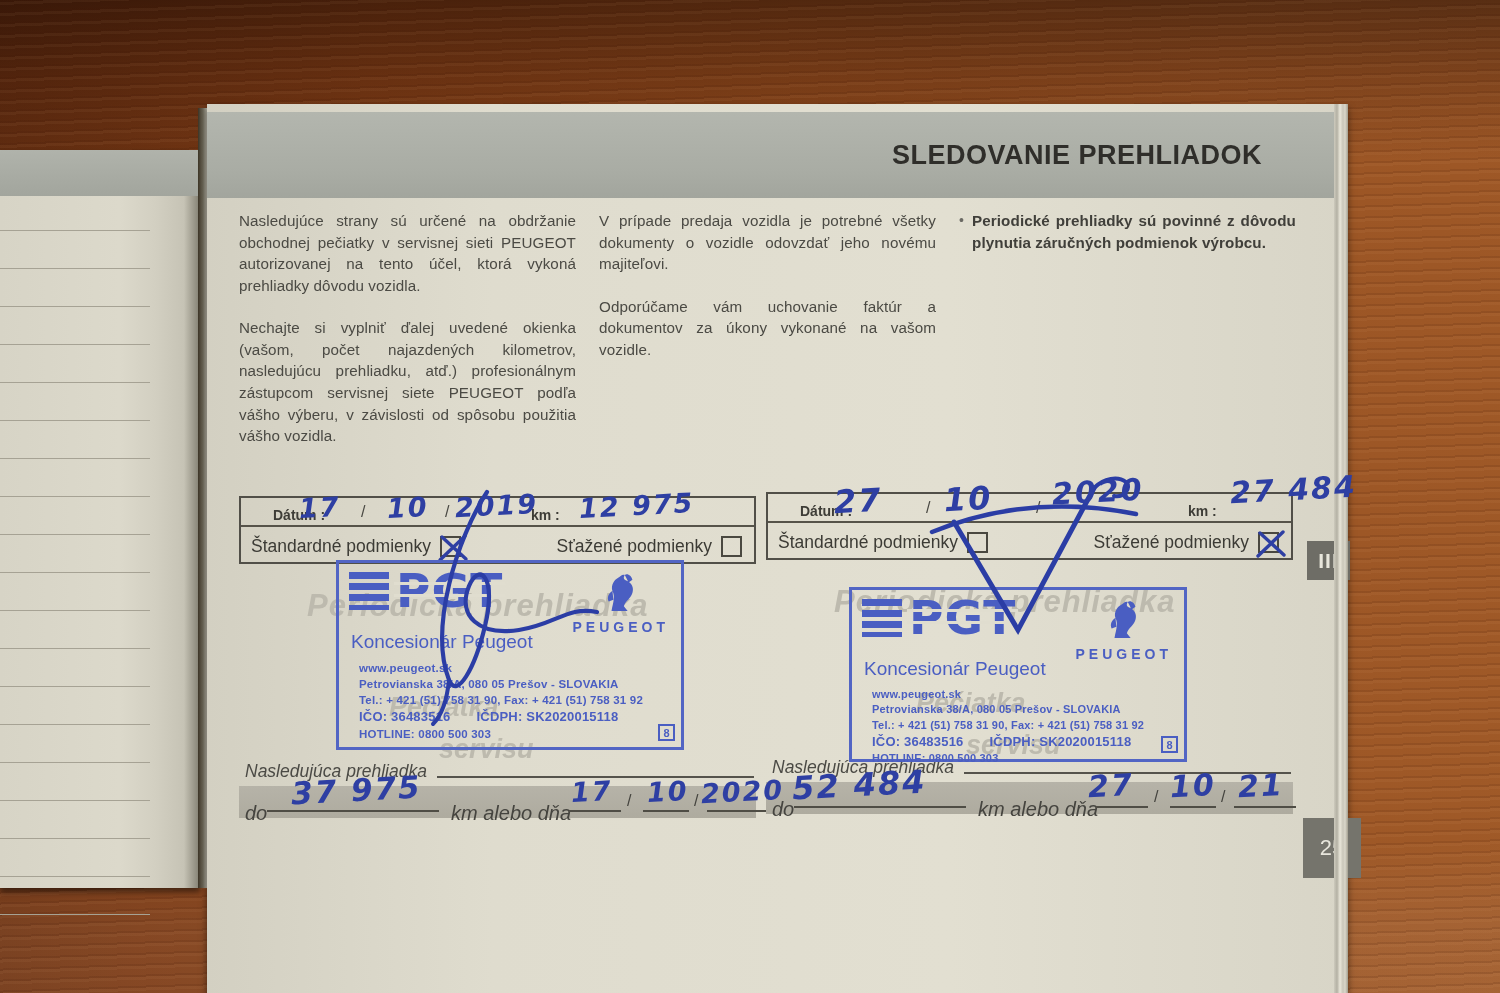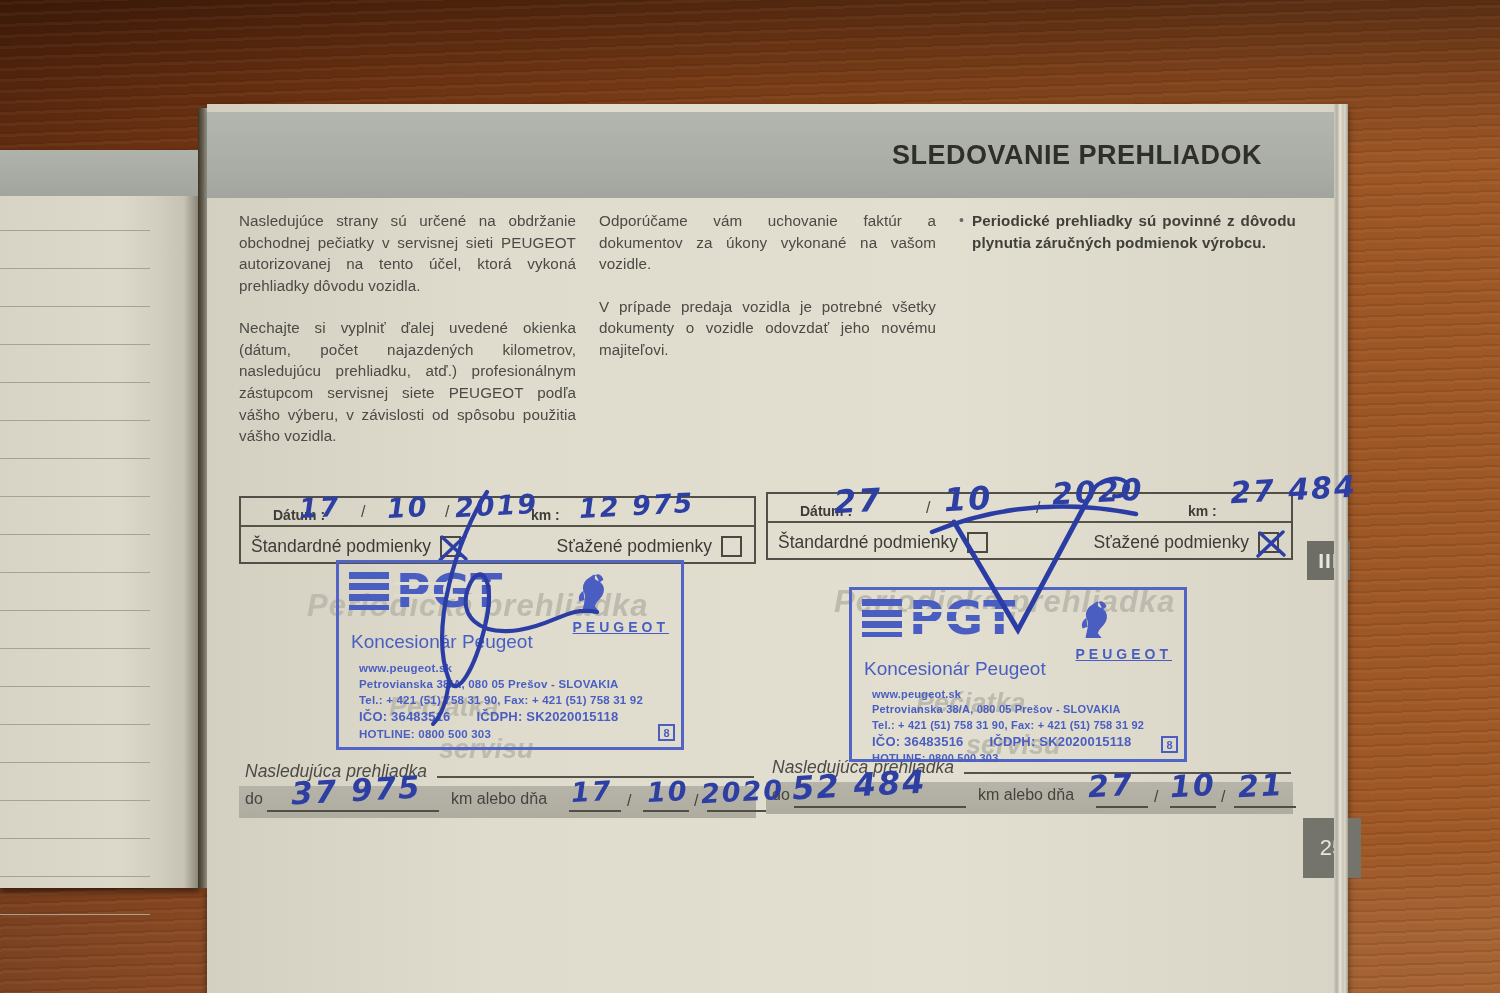--- a/index.html
+++ b/index.html
@@ -81,42 +81,42 @@
   .stamp { position:absolute; left:97px; top:64px; width:348px; height:190px;
     border:3px solid #5265c4; color:#4a5ec2; z-index:2; }
   .r2 .stamp { left:83px; top:95px; width:338px; height:175px; }
   .stamp-top { display:flex; justify-content:space-between; align-items:flex-start; padding:7px 12px 0 10px; }
   .pgt { display:flex; align-items:center; gap:7px; }
   .pgt-bars { width:40px; height:38px;
     background: repeating-linear-gradient(180deg, #4a5ec2 0 7px, rgba(0,0,0,0) 7px 11px); }
   .pgt-text { position:relative; font-size:47px; font-weight:800; letter-spacing:1px; line-height:.9; font-family:"DejaVu Sans",sans-serif; }
   .pgt-text i { position:absolute; left:-2px; right:-2px; height:3px; background:#e0ddcf; }
   .pgt-text i.l1 { top:12px; } .pgt-text i.l2 { top:24px; }
-  .brand { text-align:left; padding-top:2px;text-decoration:underline; }
+  .brand { text-align:center; padding-top:2px; }
   .brand-name { font-size:14px; font-weight:bold; letter-spacing:4px; margin-top:1px; }
   .dealer { font-size:19px; padding:0 12px; margin-top:-4px; }
   .s-lines { padding:7px 20px 0; font-size:11.5px; font-weight:bold; line-height:1.4; letter-spacing:.2px; }
   .s-ids { display:flex; gap:26px; font-size:13px; }
   .corner-8 { position:absolute; right:6px; bottom:6px; width:17px; height:17px;
     border:2px solid #4a5ec2; font-size:11px; font-weight:bold; text-align:center; line-height:14px; }
   .r2 .s-lines { font-size:11px; }
 
   .signature { position:absolute; z-index:3; pointer-events:none; }
   .r1 .signature { left:90px; top:-18px; }
   .r2 .signature { left:160px; top:-22px; }
 
   
   .next-row { position:absolute; left:6px; right:2px; top:260px; height:26px;
     display:flex; align-items:flex-end; gap:10px; }
   .next-label { font-size:17.5px; font-style:italic; color:#4b4a45; }
   .fill-line { flex:1; border-bottom:2px solid #55534c; margin-bottom:4px; }
 
   .due-band { position:absolute; left:0; right:0; top:290px; height:32px;
     background:linear-gradient(180deg,#b6b3a8,#aeab9f); }
-  .due-band .lbl { position:absolute; font-size:16px; color:#45443f; top:4px; }
+  .due-band .lbl { position:absolute; font-size:20px; font-style:italic; color:#45443f; top:16px; }
   .lbl.do { left:6px; }
   .lbl.kmad { left:212px; }
   .u { position:absolute; bottom:6px; border-bottom:2px solid #4f4d45; }
   .u.ukm { left:28px; width:172px; }
   .u.ud1 { left:330px; width:52px; }
   .u.ud2 { left:404px; width:46px; }
   .u.ud3 { left:468px; width:62px; }
   .due-band .slash { top:6px; color:#45443f; }
   .due-band .slash.d1 { left:388px; } .due-band .slash.d2 { left:455px; }
 
@@ -165,25 +165,25 @@
 
   <div class="right-page">
 
     <div class="header-band">
       <div class="page-title">SLEDOVANIE PREHLIADOK</div>
     </div>
 
     <div class="intro">
       <div class="col">
         <p>Nasledujúce strany sú určené na obdržanie obchodnej pečiatky v servisnej sieti PEUGEOT autorizovanej na tento účel, ktorá vykoná prehliadky dôvodu vozidla.</p>
-        <p>Nechajte si vyplniť ďalej uvedené okienka (dátum, počet najazdených kilometrov, nasledujúcu prehliadku, atď.) profesionálnym zástupcom servisnej siete PEUGEOT podľa vášho výberu, v závislosti od spôsobu použitia vášho vozidla.</p>
+        <p>Nechajte si vyplniť ďalej uvedené okienka (vašom, počet najazdených kilometrov, nasledujúcu prehliadku, atď.) profesionálnym zástupcom servisnej siete PEUGEOT podľa vášho výberu, v závislosti od spôsobu použitia vášho vozidla.</p>
       </div>
       <div class="col">
+        <p>V prípade predaja vozidla je potrebné všetky dokumenty o vozidle odovzdať jeho novému majiteľovi.</p>
         <p>Odporúčame vám uchovanie faktúr a dokumentov za úkony vykonané na vašom vozidle.</p>
-        <p>V prípade predaja vozidla je potrebné všetky dokumenty o vozidle odovzdať jeho novému majiteľovi.</p>
       </div>
       <div class="col col-bullet">
         <span class="bullet-marker">•</span>
         <p>Periodické prehliadky sú povinné z dôvodu plynutia záručných podmienok výrobcu.</p>
       </div>
     </div>
 
     <div class="record r1">
       <div class="rec-header">
         <div class="date-row">

